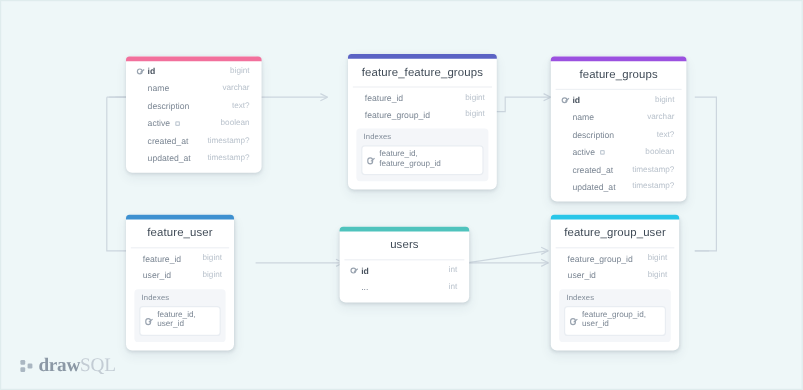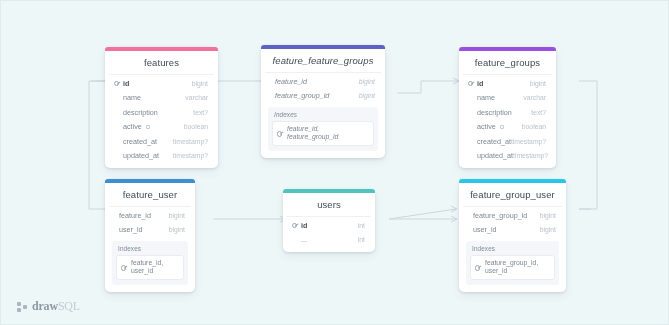--- a/index.html
+++ b/index.html
@@ -136,21 +136,21 @@
     position: relative;
   }
   #logo .mark i {
     position: absolute;
     background: #aab7c2;
     display: block;
   }
   #logo .mark i.a { left: 0; top: 1px; width: 4px; height: 4px; border-radius: 1px; }
   #logo .mark i.b { left: 0; top: 7px; width: 4px; height: 4px; border-radius: 1px; }
   #logo .mark i.c { left: 6px; top: 4px; width: 4px; height: 4px; border-radius: 1px;}
-  #logo .txt { font-size: 12px; letter-spacing: -.2px; }
+  #logo .txt { font-size: 16px; letter-spacing: -.2px; }
   #logo .txt .b1 { font-family: "Liberation Serif", serif; font-weight: bold; color: #8b98a5; }
   #logo .txt .b2 { font-family: "Liberation Serif", serif; color: #c3ccd4; }
 </style>
 </head>
 <body>
 
 <div id="canvas">
 
   <svg id="wires" viewBox="0 0 669 325" xmlns="http://www.w3.org/2000/svg">
     <g fill="none" stroke="#ccd6de" stroke-width="1">
@@ -178,21 +178,20 @@
       <path d="M458 80 l-6 -3 M458 80 l-6 3"></path>
       <path d="M104 208 l6 -3 M104 208 l6 3"></path>
       <path d="M285 218 l-6 -3 M285 218 l-6 3"></path>
       <path d="M456 218 l-6 -3 M456 218 l-6 3"></path>
       <path d="M456 208 l-6 -3 M456 208 l-6 3"></path>
     </g>
   </svg>
 
   <div class="tbl" style="left:104px; top:46px; width:113px;">
     <div class="accent" style="background:#f2709c"></div>
-    <div class="tname">features</div>
     <div class="rows">
       <div class="row pk">
         <span class="fname">
             <span class="keyicon"></span>
             <span>id</span>
           </span>
         <span class="ftype">bigint</span>
       </div>
       <div class="row">
         <span class="fname" style="padding-left:9px">
@@ -221,21 +220,21 @@
       </div>
       <div class="row">
         <span class="fname" style="padding-left:9px">
             <span>updated_at</span>
           </span>
         <span class="ftype">timestamp?</span>
       </div>
     </div>
   </div>
 
-  <div class="tbl" style="left:260px; top:44px; width:124px;font-style:italic;">
+  <div class="tbl" style="left:289px; top:44px; width:124px;">
     <div class="accent" style="background:#5b63c4"></div>
     <div class="tname">feature_feature_groups</div>
     <div class="rows">
       <div class="row">
         <span class="fname" style="padding-left:5px">
             <span>feature_id</span>
           </span>
         <span class="ftype">bigint</span>
       </div>
       <div class="row">
@@ -247,21 +246,21 @@
     </div>
     <div class="idxblock">
       <div class="idxtitle">Indexes</div>
       <div class="idxitem">
         <span class="keyicon"></span>
         <span>feature_id, feature_group_id</span>
       </div>
     </div>
   </div>
 
-  <div class="tbl" style="left:458px; top:46px; width:97px;">
+  <div class="tbl" style="left:458px; top:46px; width:113px;">
     <div class="accent" style="background:#9b51e0"></div>
     <div class="tname">feature_groups</div>
     <div class="rows">
       <div class="row pk">
         <span class="fname">
             <span class="keyicon"></span>
             <span>id</span>
           </span>
         <span class="ftype">bigint</span>
       </div>
@@ -318,21 +317,21 @@
     </div>
     <div class="idxblock">
       <div class="idxtitle">Indexes</div>
       <div class="idxitem">
         <span class="keyicon"></span>
         <span>feature_id, user_id</span>
       </div>
     </div>
   </div>
 
-  <div class="tbl" style="left:282px; top:188px; width:92px;">
+  <div class="tbl" style="left:282px; top:188px; width:108px;">
     <div class="accent" style="background:#4fc3bd"></div>
     <div class="tname">users</div>
     <div class="rows">
       <div class="row pk">
         <span class="fname">
             <span class="keyicon"></span>
             <span>id</span>
           </span>
         <span class="ftype">int</span>
       </div>

